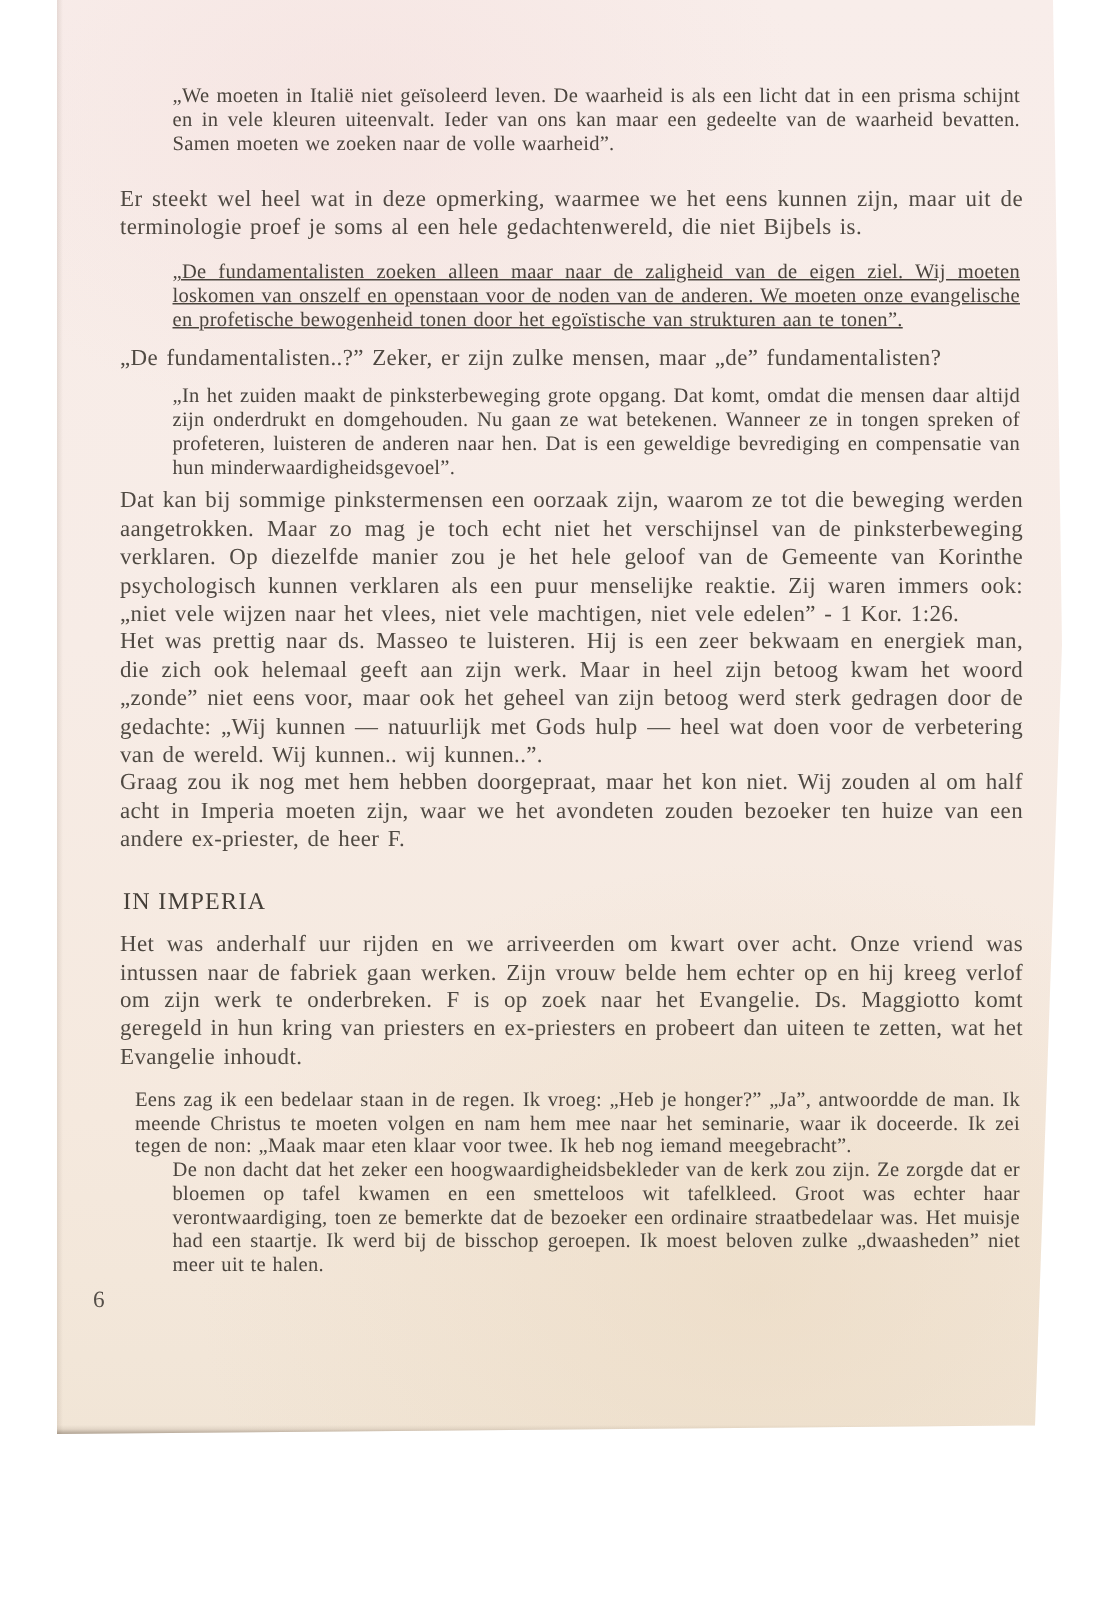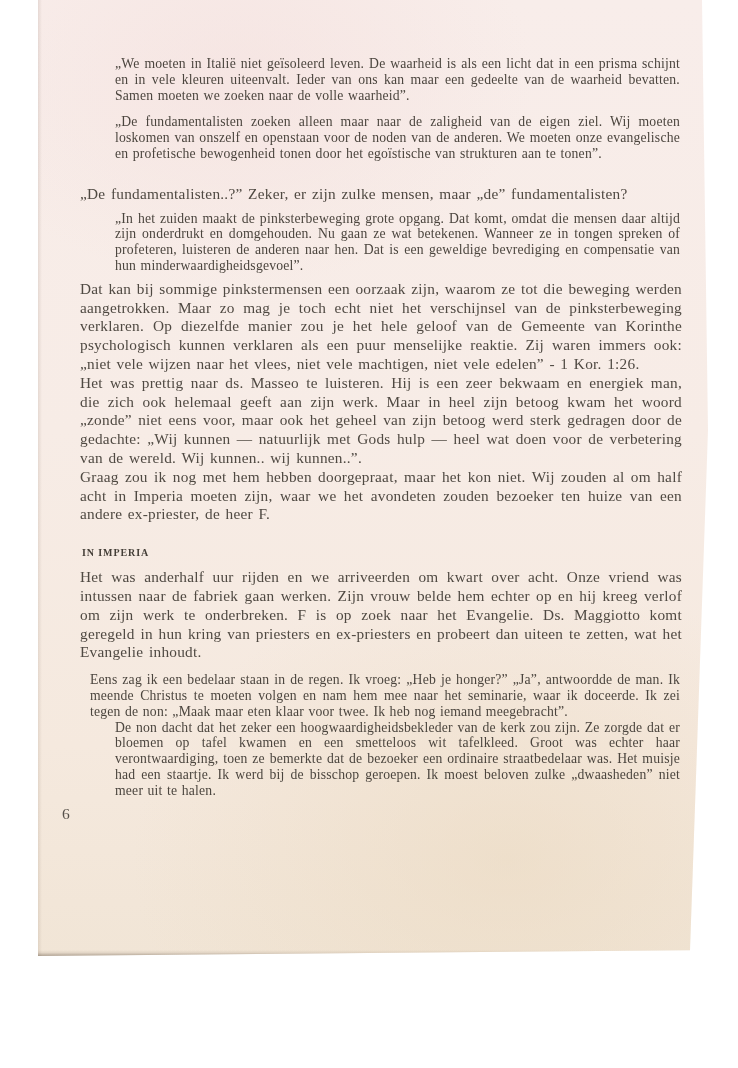--- a/index.html
+++ b/index.html
@@ -55,51 +55,52 @@
   .quote-par{
     font-size:13.7px;
     line-height:15.8px;
     letter-spacing:.2px;
     word-spacing:.8px;
     text-align:justify;
     color:#4b453e;
     margin:0 2px 0 35px;
   }
   .section-heading{
-    font-size:10px;
-    font-weight:bold;
+    font-size:16px;
+    font-weight:normal;
     letter-spacing:.9px;
     color:#443e37;
     margin:0 0 0 2px;
   }
   
   .mt-q1{margin-top:56px;}
   .mt-p1{margin-top:21px;}
-  .mt-q2{margin-top:11px;}
-  .mt-p2{margin-top:23px;}
+  .mt-q2{margin-top:11px;text-decoration:underline;}
+  .mt-p2{margin-top:10px;}
   .mt-q3{margin-top:7px;}
   .mt-p3{margin-top:6px;}
   .mt-h1{margin-top:23px;}
   .mt-p4{margin-top:10px;}
   .mt-q4{margin-top:10px;margin-left:10px;}
   .page-number{
     font-size:15.5px;
     color:#56504a;
     margin:7px 0 0 -18px;
   }
 </style>
 </head>
 <body>
 
 <div class="scan-frame">
   <div class="paper">
     <div class="text-column">
 
       <p class="quote-par mt-q1">„We moeten in Italië niet geïsoleerd leven. De waarheid is als een licht dat in een prisma schijnt en in vele kleuren uiteenvalt. Ieder van ons kan maar een gedeelte van de waarheid bevatten. Samen moeten we zoeken naar de volle waarheid”.</p>
 
+      <p class="body-par mt-p1">Er steekt wel heel wat in deze opmerking, waarmee we het eens kunnen zijn, maar uit de terminologie proef je soms al een hele gedachtenwereld, die niet Bijbels is.</p>
 
       <p class="quote-par mt-q2">„De fundamentalisten zoeken alleen maar naar de zaligheid van de eigen ziel. Wij moeten loskomen van onszelf en openstaan voor de noden van de anderen. We moeten onze evangelische en profetische bewogenheid tonen door het egoïstische van strukturen aan te tonen”.</p>
 
       <p class="body-par mt-p2">„De fundamentalisten..?” Zeker, er zijn zulke mensen, maar „de” fundamentalisten?</p>
 
       <p class="quote-par mt-q3">„In het zuiden maakt de pinksterbeweging grote opgang. Dat komt, omdat die mensen daar altijd zijn onderdrukt en domgehouden. Nu gaan ze wat betekenen. Wanneer ze in tongen spreken of profeteren, luisteren de anderen naar hen. Dat is een geweldige bevrediging en compensatie van hun minderwaardigheidsgevoel”.</p>
 
       <p class="body-par mt-p3">Dat kan bij sommige pinkstermensen een oorzaak zijn, waarom ze tot die beweging werden aangetrokken. Maar zo mag je toch echt niet het verschijnsel van de pinksterbeweging verklaren. Op diezelfde manier zou je het hele geloof van de Gemeente van Korinthe psychologisch kunnen verklaren als een puur menselijke reaktie. Zij waren immers ook: „niet vele wijzen naar het vlees, niet vele machtigen, niet vele edelen” - 1 Kor. 1:26.</p>
 
       <p class="body-par">Het was prettig naar ds. Masseo te luisteren. Hij is een zeer bekwaam en energiek man, die zich ook helemaal geeft aan zijn werk. Maar in heel zijn betoog kwam het woord „zonde” niet eens voor, maar ook het geheel van zijn betoog werd sterk gedragen door de gedachte: „Wij kunnen — natuurlijk met Gods hulp — heel wat doen voor de verbetering van de wereld. Wij kunnen.. wij kunnen..”.</p>

